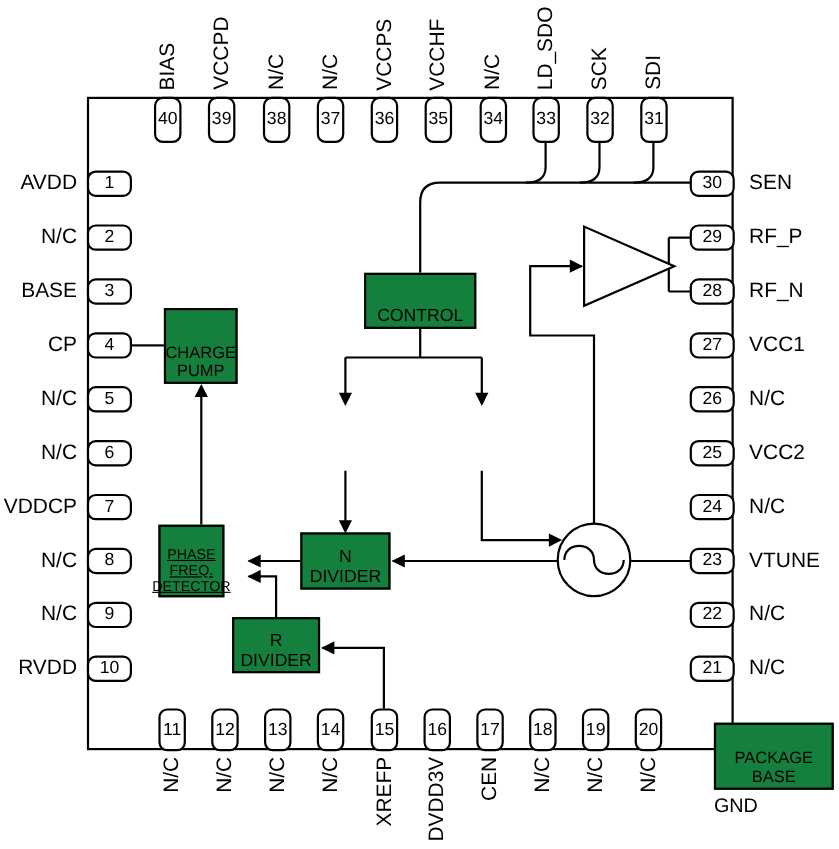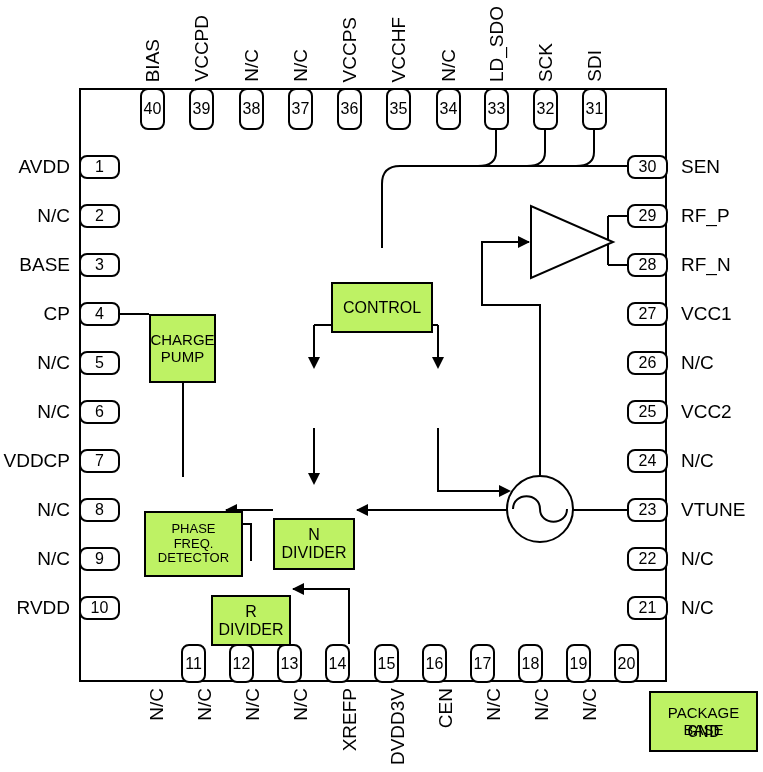--- a/index.html
+++ b/index.html
@@ -5,43 +5,43 @@
   html,body{margin:0;padding:0;background:#ffffff;}
   #stage{position:relative;width:763px;height:772px;background:#ffffff;overflow:hidden;
          font-family:"Liberation Sans", sans-serif;color:#000;}
   #chip-border{position:absolute;left:79px;top:88px;width:588px;height:594px;
                border:2px solid #000;box-sizing:border-box;z-index:1;background:transparent;}
   #wires-svg{position:absolute;left:0;top:0;z-index:2;}
   .pin{position:absolute;background:#fff;border:2px solid #000;border-radius:8px;
        display:flex;align-items:center;justify-content:center;font-size:16px;
        z-index:3;box-sizing:border-box;}
   .pin-top{top:88px;width:25px;height:42px;}
-  .pin-bottom{top:644px;width:25px;height:39px;margin-left:37px;}
+  .pin-bottom{top:644px;width:25px;height:39px;}
   .pin-left{left:79px;width:41px;height:24px;}
   .pin-right{left:627px;width:41px;height:24px;}
   .vl{position:absolute;writing-mode:vertical-rl;transform:rotate(180deg);
       font-size:19px;line-height:24px;white-space:nowrap;z-index:2;}
   .vl-top{bottom:690px;}
   .vl-bottom{top:688px;}
   .hl{position:absolute;font-size:19px;line-height:26px;white-space:nowrap;z-index:2;}
   .hl-left{left:0;width:70px;text-align:right;}
   .hl-right{left:681px;}
-  .block{position:absolute;background:#bef264;border:2px solid #000;box-sizing:border-box;
-         display:flex;flex-direction:column;align-items:center;justify-content:center;
-         text-align:center;line-height:1.12;z-index:3;margin-top:34px;}
+  .block{position:absolute;background:#15803d;border:2px solid #000;box-sizing:border-box;
+         display:flex;flex-direction:column;align-items:center;justify-content:flex-end;
+         text-align:center;line-height:1.12;z-index:3;}
   #blk-control{left:331px;top:248px;width:102px;height:51px;font-size:16px;}
   #blk-modulator{left:256px;top:368px;width:117px;height:60px;font-size:16px;}
   #blk-cal{left:404px;top:368px;width:67px;height:60px;font-size:16px;}
   #blk-charge-pump{left:149px;top:280px;width:67px;height:69px;font-size:15px;}
-  #blk-pfd{left:144px;top:477px;width:99px;height:66px;font-size:13px;}
+  #blk-pfd{left:144px;top:477px;width:60px;height:66px;font-size:13px;text-decoration:underline;}
   #blk-ndiv{left:273px;top:484px;width:82px;height:52px;font-size:16px;}
   #blk-rdiv{left:211px;top:561px;width:80px;height:51px;font-size:16px;}
   #blk-package{left:649px;top:657px;width:109px;height:61px;font-size:15px;z-index:4;}
-  #gnd-label{position:absolute;left:649px;top:722px;width:109px;text-align:center;
-             font-size:18px;z-index:4;font-family:Liberation Mono, monospace;}
+  #gnd-label{position:absolute;left:649px;top:722px;width:109px;
+             font-size:18px;z-index:4;}
 </style>
 </head>
 <body>
 
 <div id="stage">
 
   <div id="chip-border"></div>
 
   <svg id="wires-svg" width="763" height="772" viewBox="0 0 763 772">
     <g stroke="#000" stroke-width="2" fill="none">

